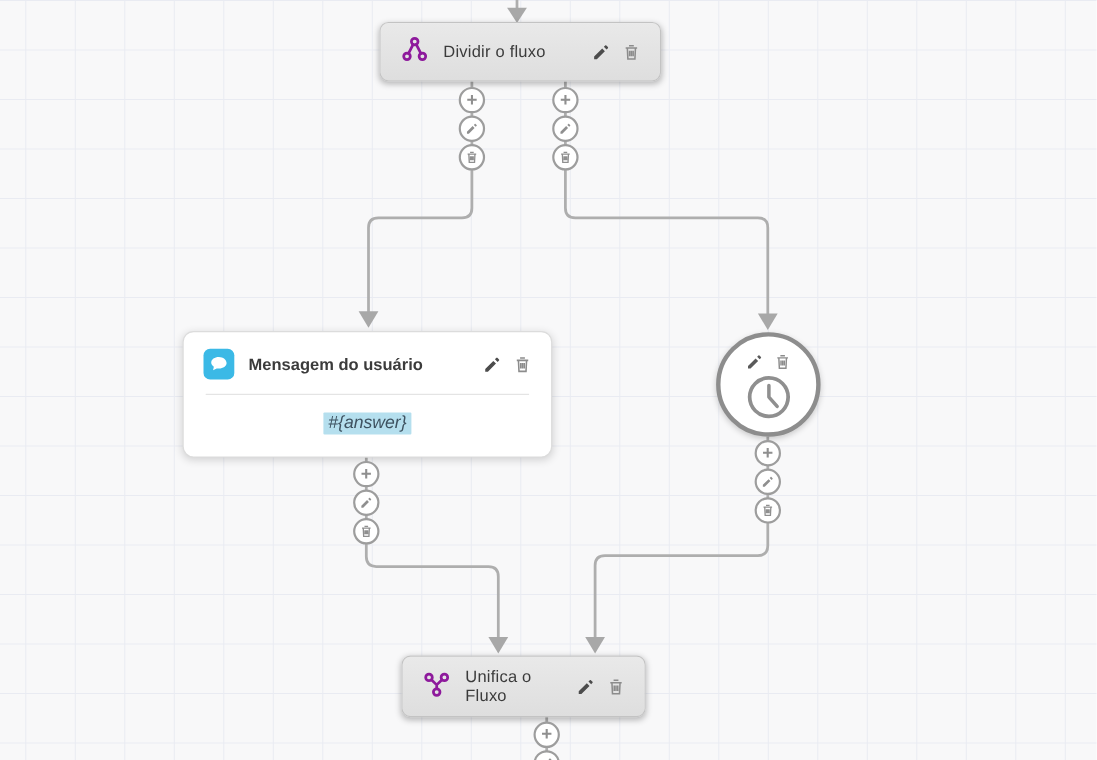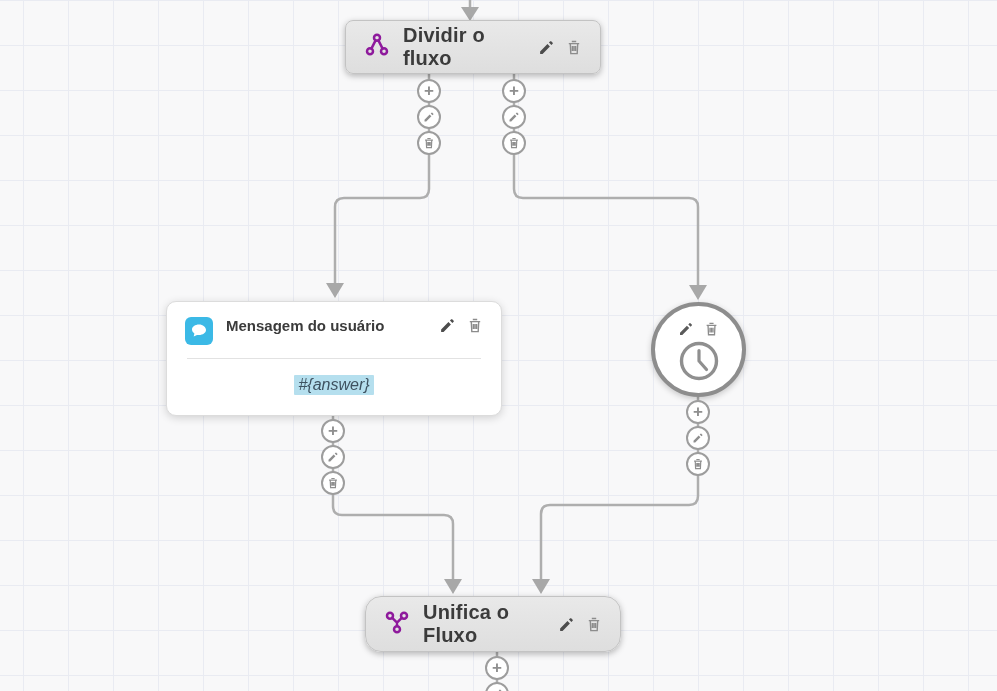--- a/index.html
+++ b/index.html
@@ -23,33 +23,33 @@
 
   .node { position:absolute; z-index:2; }
 
   .node-bar {
     display:flex; align-items:center;
     background:linear-gradient(#e9e9e9, #dedede);
     border:1px solid #c3c3c3; border-radius:8px;
     box-shadow:0 2px 6px rgba(0,0,0,0.28);
     padding:0 18px;
   }
-  .node-bar .title { font-size:20px; font-weight:bold; color:#3b3b3b; letter-spacing:.2px; margin-left:13px; }
+  .node-bar .title { font-size:15px; font-weight:normal; color:#3b3b3b; letter-spacing:.2px; margin-left:13px; }
   .bar-actions { margin-left:auto; display:flex; align-items:center; gap:11px; }
 
   .icon-edit { color:#4c4c4c; }
   .icon-trash { color:#8c8c8c; }
   .icon-edit svg, .icon-trash svg { display:block; }
 
   .node-message {
     left:166px; top:301px; width:336px; height:115px;
     background:#fff; border:1px solid #dcdcdc; border-radius:10px;
     box-shadow:0 2px 8px rgba(0,0,0,0.16);
   }
-  .msg-header { display:flex; align-items:flex-start; padding:15px 18px 13px 18px; }
+  .msg-header { display:flex; align-items:center; padding:15px 18px 13px 18px; }
   .msg-header .title { font-size:15px; font-weight:bold; color:#3b3b3b; margin-left:13px; }
   .chat-badge {
     width:28px; height:28px; border-radius:6px; background:#3bb9e6;
     display:flex; align-items:center; justify-content:center; flex:0 0 auto;
   }
   .msg-divider { height:1px; background:#e2e2e2; margin:0 20px; }
   .msg-body { display:flex; justify-content:center; align-items:center; height:52px; }
   .msg-var {
     font-size:16px; font-style:italic; color:#3e5260;
     background:#b5dfee; padding:1px 4px; border-radius:1px;
@@ -68,21 +68,21 @@
   .cbtn {
     width:24px; height:24px; border-radius:50%;
     background:#fff; border:2px solid #9d9d9d;
     display:flex; align-items:center; justify-content:center;
     color:#8f8f8f; cursor:pointer;
   }
   .cbtn .plus { font-size:17px; font-weight:bold; color:#8f8f8f; line-height:1; margin-top:-2px; }
   .cbtn svg { display:block; }
 
   .node-split { left:345px; top:20px; width:256px; height:54px; }
-  .node-merge { left:365px; top:596px; width:256px; height:56px;border-radius:16px; }
+  .node-merge { left:365px; top:596px; width:222px; height:56px; }
 </style>
 </head>
 <body>
 
 <div class="canvas">
 
   <svg class="connectors" width="997" height="691">
 
     <path d="M470 0 V8"></path>
     <polygon points="461,7 479,7 470,21"></polygon>

